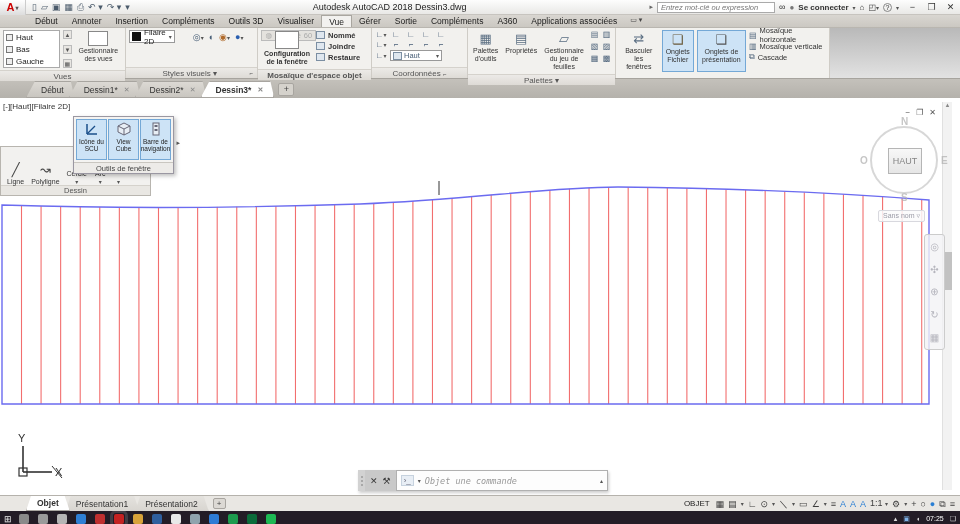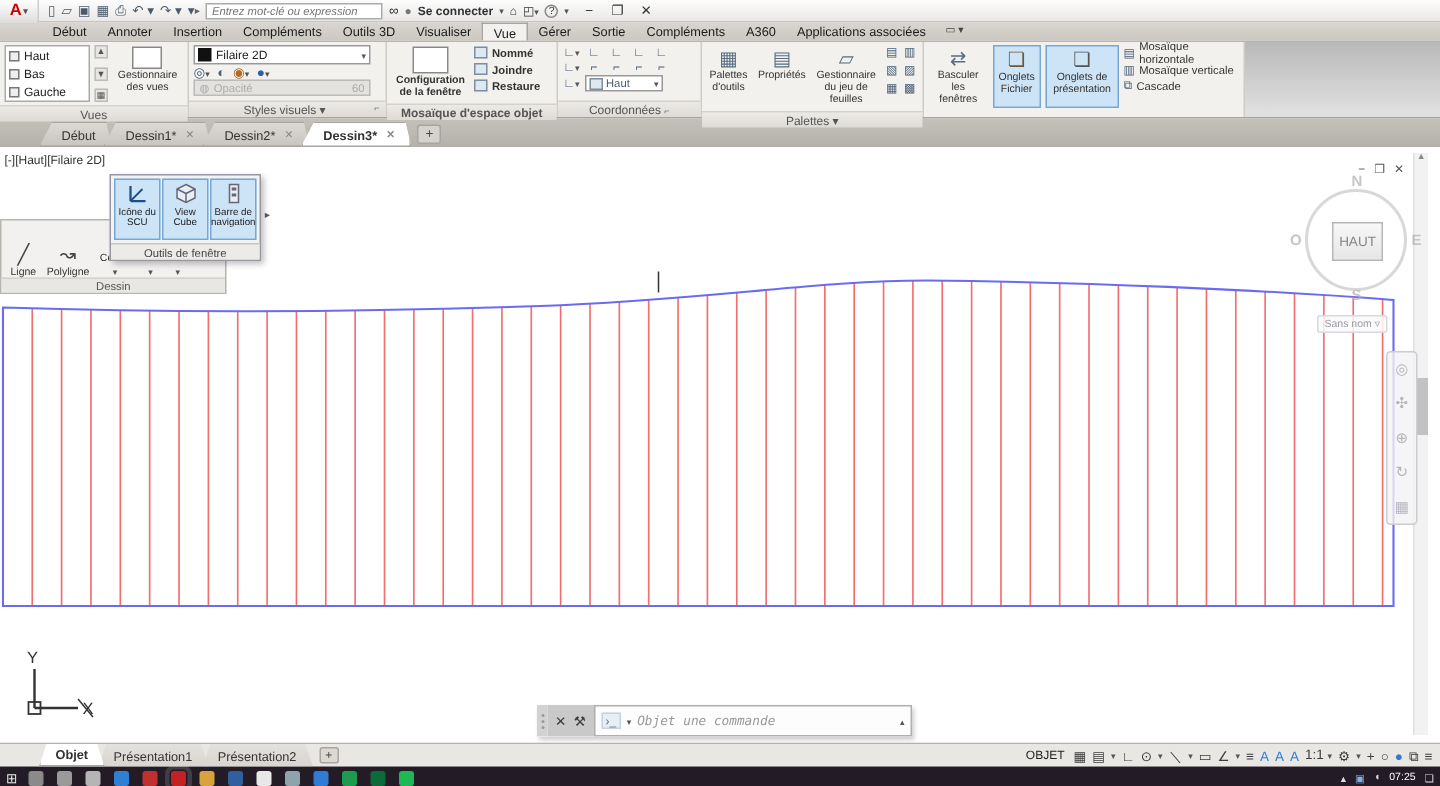--- a/index.html
+++ b/index.html
@@ -32,21 +32,21 @@
   .rpanel .caption { height:11px; text-align:center; font-size:8px; color:#555; background:linear-gradient(#eceae7,#dedbd6); border-top:1px solid #d5d2cc; line-height:11px; white-space:nowrap; padding:0 4px; }
   .ribbon-fill { flex:1; background:linear-gradient(#b9b9b9,#e2e2e2); }
   .viewlist { width:58px; border:1px solid #aaa; background:#fff; font-size:8px; }
   .viewlist .row { display:flex; align-items:center; gap:3px; padding:0 2px; height:12px; }
   .viewlist .cubeicn { width:7px; height:7px; border:1px solid #777; background:#eee; }
   .spincol { width:9px; display:flex; flex-direction:column; justify-content:space-between; height:38px; font-size:6px; color:#555; }
   .spincol span { border:1px solid #bbb; background:#e8e6e2; text-align:center; line-height:8px; height:9px; }
   .bigbtn { display:flex; flex-direction:column; align-items:center; font-size:7px; color:#333; text-align:center; line-height:8px; padding:1px 2px; }
   .bigbtn .icn { font-size:13px; color:#5a6e82; line-height:16px; }
   .bigbtn .boxicn { width:20px; height:15px; border:1px solid #888; background:#fff; margin-bottom:1px; }
-  .stylecol { display:flex; flex-direction:column; gap:0; width:118px; }
+  .stylecol { display:flex; flex-direction:row; gap:18px; width:118px; }
   .dropdown { display:flex; align-items:center; border:1px solid #999; background:#fff; height:13px; font-size:8px; padding:0 2px; gap:3px; }
   .dropdown .sw { width:9px; height:9px; background:#111; }
   .dropdown .lbl { flex:1; }
   .iconrow { display:flex; gap:5px; font-size:9px; color:#4a6078; align-items:center; }
   .car { font-size:6px; color:#555; }
   .slider { display:flex; align-items:center; border:1px solid #bbb; background:#e4e2de; height:11px; font-size:7.5px; color:#aaa; padding:0 3px; gap:3px; }
   .slider .trk { flex:1; }
   .vpcol { display:flex; flex-direction:column; gap:1px; font-size:7.5px; color:#333; }
   .vpcol .row { display:flex; align-items:center; gap:3px; height:10px; }
   .minicn { width:9px; height:8px; border:1px solid #7b8ea2; background:#dfe7ef; display:inline-block; }
@@ -138,20 +138,21 @@
   <div class="qat" id="qat">
         <span>▯</span>
         <span>▱</span>
         <span>▣</span>
         <span>▦</span>
         <span>⎙</span>
         <span>↶ ▾</span>
         <span>↷ ▾</span>
         <span>▾</span>
       </div>
+  <div class="ttl">Autodesk AutoCAD 2018   Dessin3.dwg</div>
   <div class="tsearch">
     <span style="color:#666;font-size:7px;">▸</span>
     <input placeholder="Entrez mot-clé ou expression" style="">
     <span style="font-size:9px;">∞</span>
     <span style="font-size:8px;color:#777;">●</span>
     <span style="font-weight:bold;">Se connecter</span>
     <span class="car">▾</span>
     <span>⌂</span>
     <span>◰<span class="car">▾</span></span>
     <span style="border:1px solid #888;border-radius:50%;width:9px;height:9px;line-height:8px;text-align:center;font-size:7px;">?</span>

